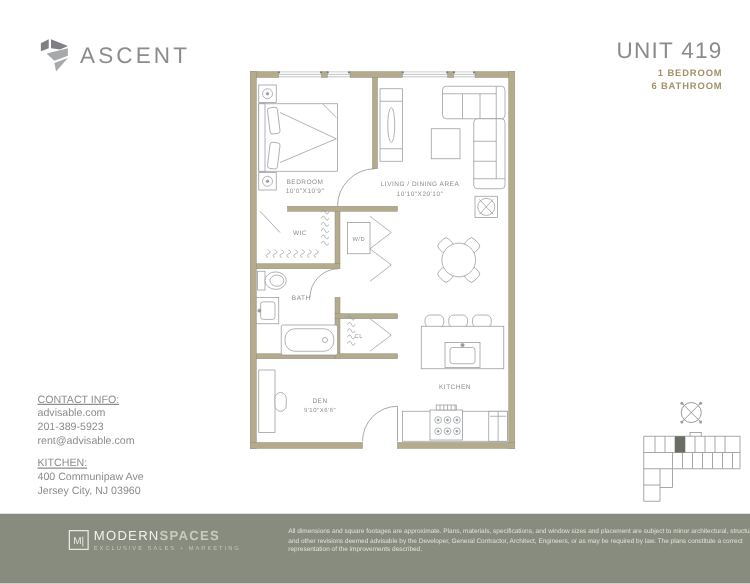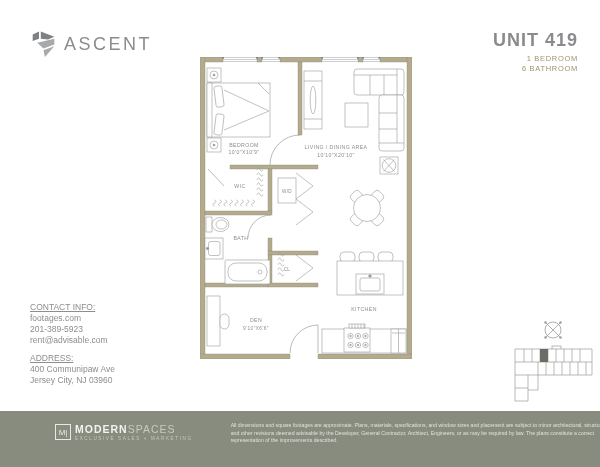--- a/index.html
+++ b/index.html
@@ -4,41 +4,41 @@
 <style>
   html,body{margin:0;padding:0;background:#fff;}
   #page{position:relative;width:600px;height:467px;background:#ffffff;overflow:hidden;
         font-family:"Liberation Sans",sans-serif;}
 
   
   .brand{position:absolute;left:30px;top:30px;display:flex;align-items:center;}
   .brand-icon{width:27px;height:29px;margin-right:7px;}
   .brand-name{font-size:18px;letter-spacing:2.5px;color:#8b8c8e;font-weight:500;}
   .unit-block{position:absolute;right:22px;top:30px;text-align:right;}
-  .unit-title{font-size:18px;font-weight:700;letter-spacing:1px;color:#8a8b8d;}
-  .unit-sub{margin-top:3px;font-size:7.5px;font-weight:400;letter-spacing:.7px;color:#a3916a;line-height:9.5px;}
+  .unit-title{font-size:18px;font-weight:400;letter-spacing:1px;color:#8a8b8d;}
+  .unit-sub{margin-top:3px;font-size:7.5px;font-weight:700;letter-spacing:.7px;color:#a3916a;line-height:9.5px;}
 
   
   .plan{position:absolute;left:200px;top:57px;}
   .keyplan{position:absolute;left:510px;top:316px;}
 
   
-  .contact{position:absolute;left:30px;top:302px;font-size:8.5px;color:#8c8d8f;line-height:11px;}
+  .contact{position:absolute;left:30px;top:314px;font-size:8.5px;color:#8c8d8f;line-height:11px;}
   .contact .hd{text-decoration:underline;}
   .contact .gap{height:7px;}
 
   
   .footer{position:absolute;left:0;top:411px;width:600px;height:56px;background:#878c7f;
           display:flex;align-items:flex-start;}
   .ms-logo{margin-left:55px;margin-top:13px;display:flex;align-items:flex-start;}
   .ms-box{width:14px;height:14px;border:1px solid #e7e9e2;color:#eceee8;font-size:8px;
           display:flex;align-items:center;justify-content:center;margin-right:4px;}
   .ms-line1{font-size:10.5px;letter-spacing:1px;line-height:10px;white-space:nowrap;}
-  .ms-bold{color:#f2f3ef;font-weight:700;}
-  .ms-light{color:#c6ccbd;font-weight:400;margin-top:45px;}
+  .ms-bold{color:#f2f3ef;font-weight:400;}
+  .ms-light{color:#c6ccbd;font-weight:700;margin-top:45px;}
   .ms-sub{font-size:4.6px;letter-spacing:1.6px;color:#c2c8b9;margin-top:2px;white-space:nowrap;}
   .eho{margin-left:12px;margin-top:13px;}
   .disclaimer{margin-left:26px;margin-top:11px;font-size:5.2px;line-height:7.6px;color:#dfe2d8;}
   .disclaimer div{white-space:nowrap;}
 
   svg text{font-family:"Liberation Sans",sans-serif;}
 </style>
 </head>
 <body>
 
@@ -270,25 +270,25 @@
     <g transform="translate(2,30)" stroke="#9a9c98" stroke-width="0.7" fill="#ffffff">
       <rect x="40" y="0" width="9" height="4"></rect>
       <path d="M3 3 H80 V29 H26 V44 H16 V55 H3 Z"></path>
       <path d="M3 16 H80 M12 3 V16 M20 3 V16 M28 3 V16 M36 3 V16 M44 3 V16 M52 3 V16 M60 3 V16 M68 3 V16 M26 16 V29 M34 16 V29 M42 16 V29 M50 16 V29 M58 16 V29 M66 16 V29 M74 16 V29 M3 29 H26 M16 29 V44 M3 42 H16" fill="none"></path>
       <rect x="28" y="3" width="8" height="13" fill="#6a6d64" stroke="none"></rect>
     </g>
   </svg>
 
   <div class="contact">
     <div class="hd">CONTACT INFO:</div>
-    <div>footages.com</div>
+    <div>advisable.com</div>
     <div>201-389-5923</div>
     <div>rent@advisable.com</div>
     <div class="gap"></div>
-    <div class="hd">ADDRESS:</div>
+    <div class="hd">KITCHEN:</div>
     <div>400 Communipaw Ave</div>
     <div>Jersey City, NJ 03960</div>
   </div>
 
   <div class="footer">
     <div class="ms-logo">
       <div class="ms-box">M|</div>
       <div>
         <div class="ms-line1">
           <span class="ms-bold">MODERN</span><span class="ms-light">SPACES</span>

